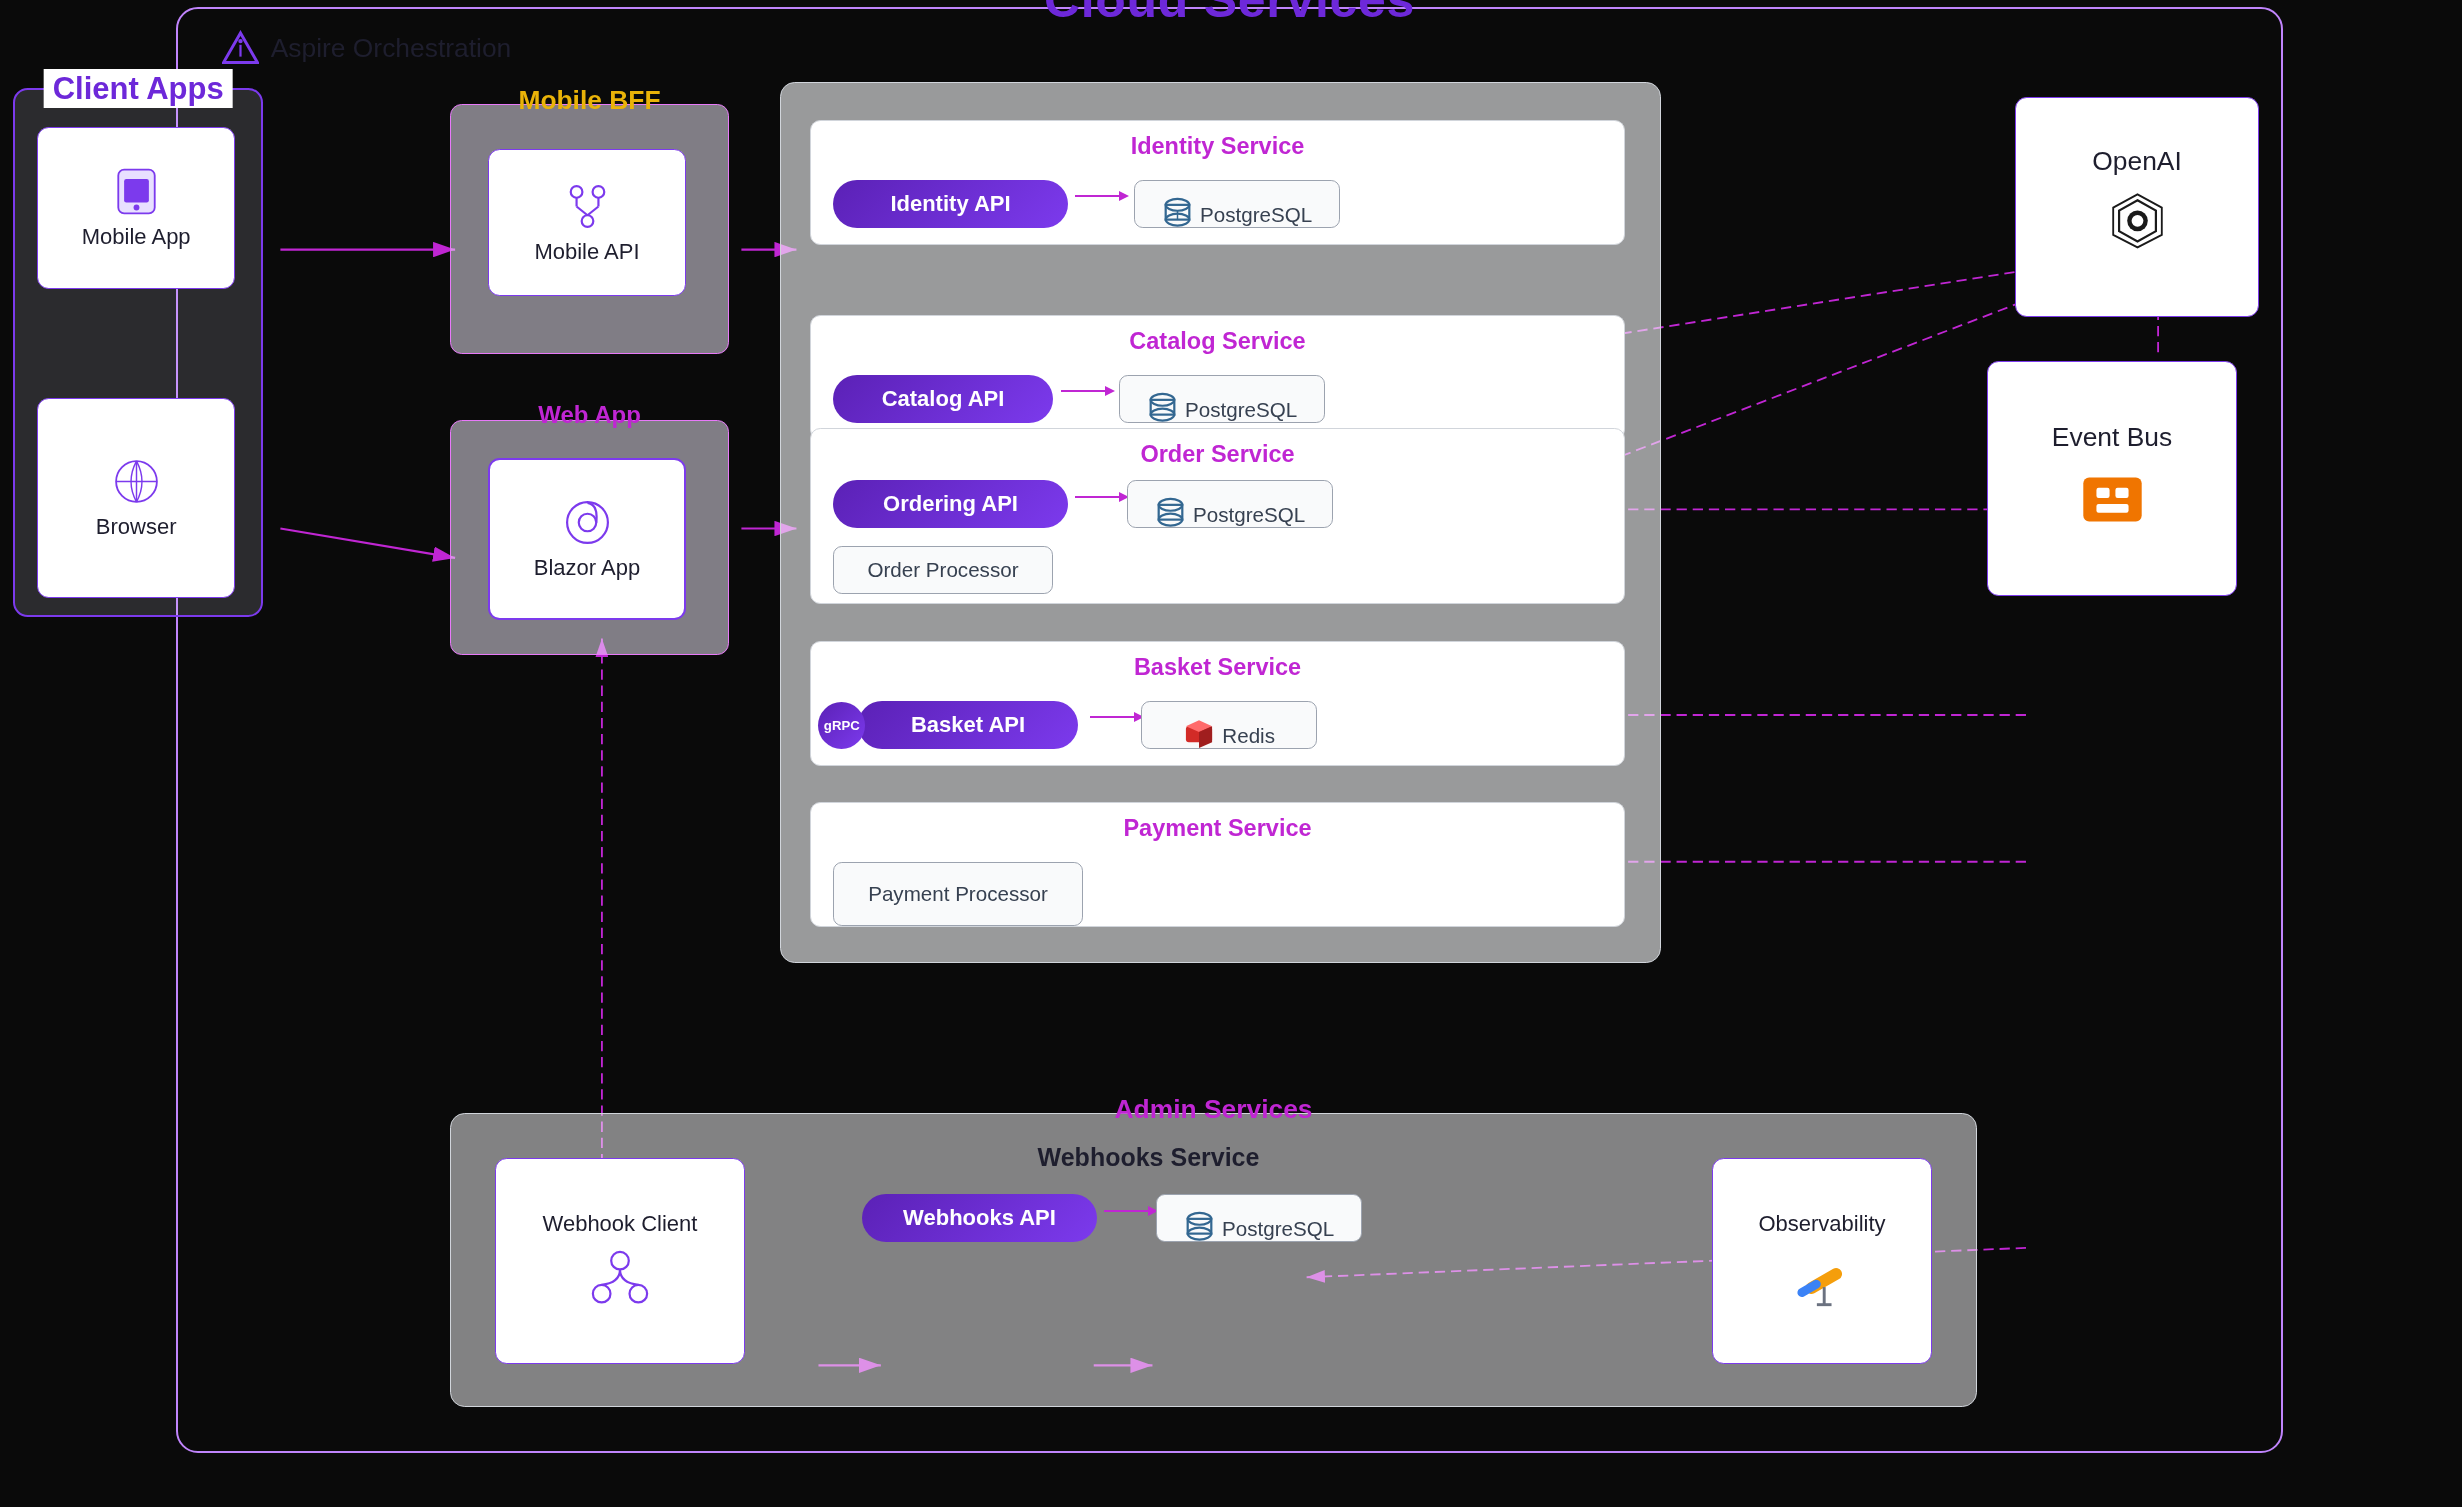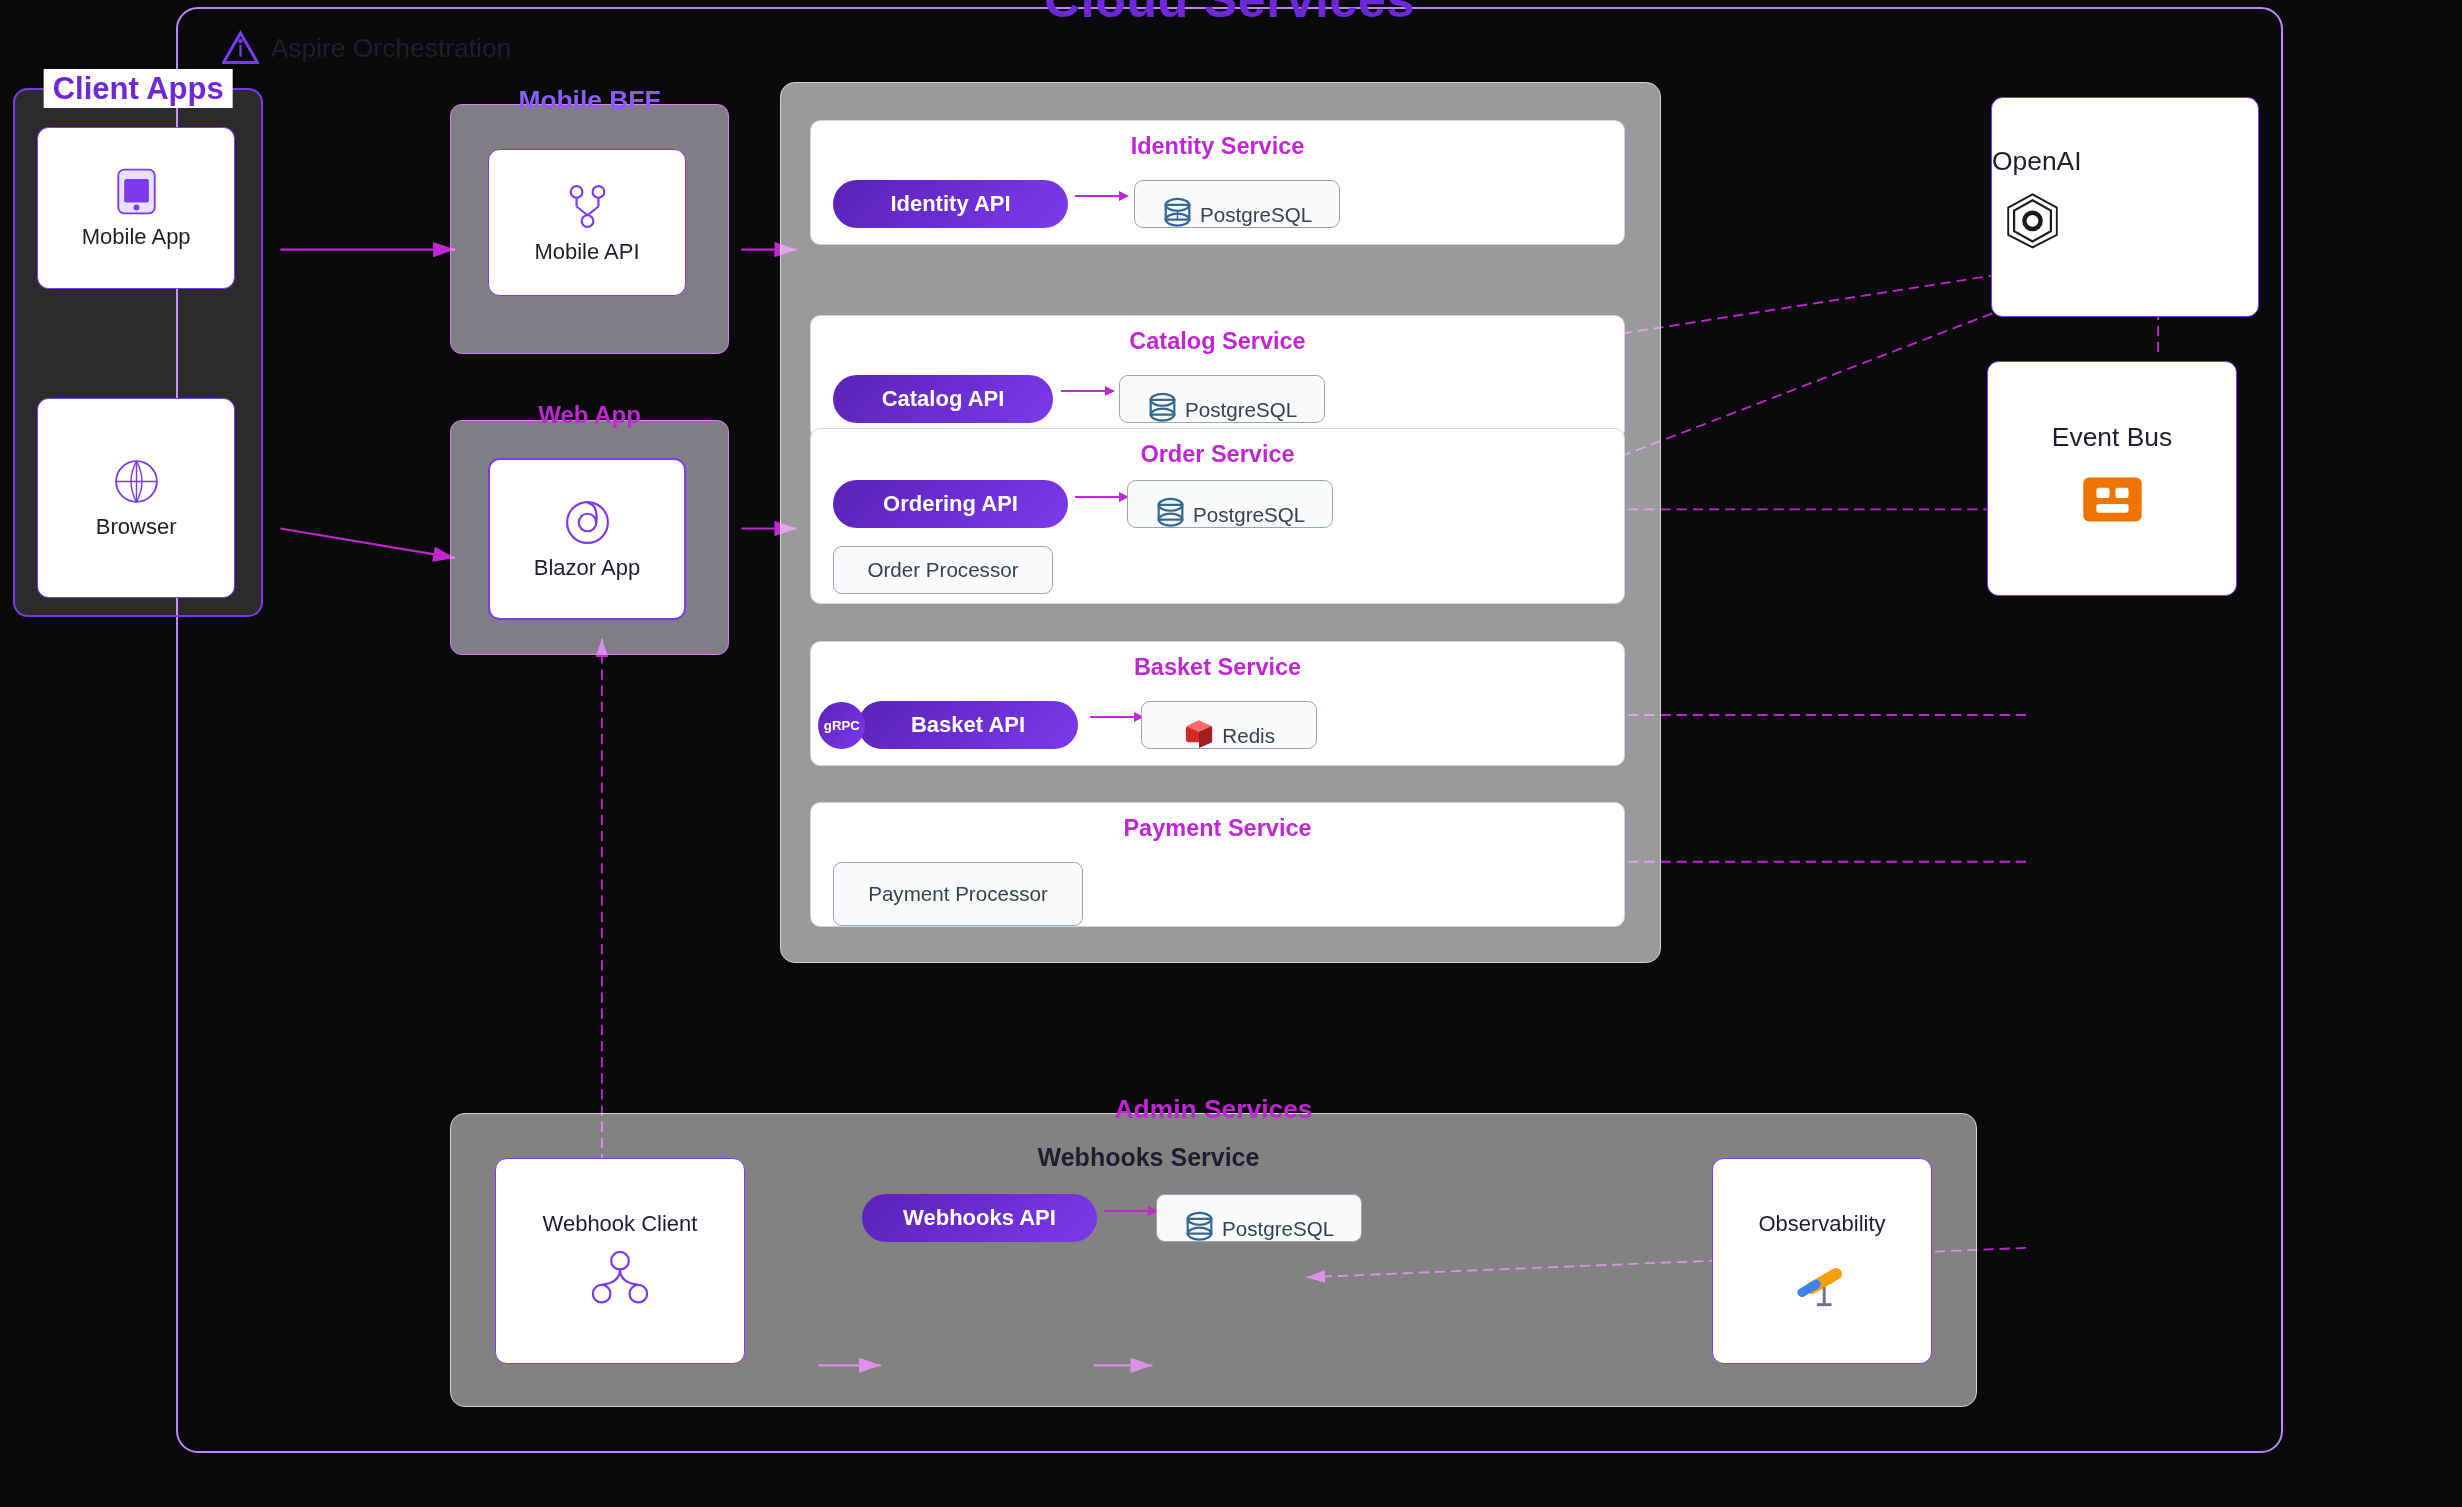--- a/index.html
+++ b/index.html
@@ -128,21 +128,21 @@
       border-radius: 11.7px;
       background: rgba(245, 240, 255, 0.5);
     }
     .mobile-bff-title {
       position: absolute;
       top: -20.6px;
       left: 50%;
       transform: translateX(-50%);
       font-size: 26.4px;
       font-weight: 700;
-      color: #8b5cf6;
+      color: #eab308;
       white-space: nowrap;
     }
 
     .mobile-api-card {
       position: absolute;
       top: 44px;
       left: 37px;
       width: 198px;
       height: 147px;
       border: 1.5px solid #7c3aed;
@@ -332,28 +332,28 @@
       font-size: 26.4px;
       color: #1e1e2e;
       font-weight: 500;
     }
 
     
     .openai-box {
       position: absolute;
       top: 88px;
       right: 22px;
-      width: 268px;
+      width: 244px;
       height: 220px;
       border: 1.5px solid #7c3aed;
       border-radius: 11.7px;
       background: white;
       display: flex;
       flex-direction: column;
-      align-items: flex-start;
+      align-items: center;
       justify-content: center;
       gap: 10.3px;
     }
     .openai-title {
       font-size: 26.4px;
       color: #1e1e2e;
       font-weight: 500;
     }
 
     

